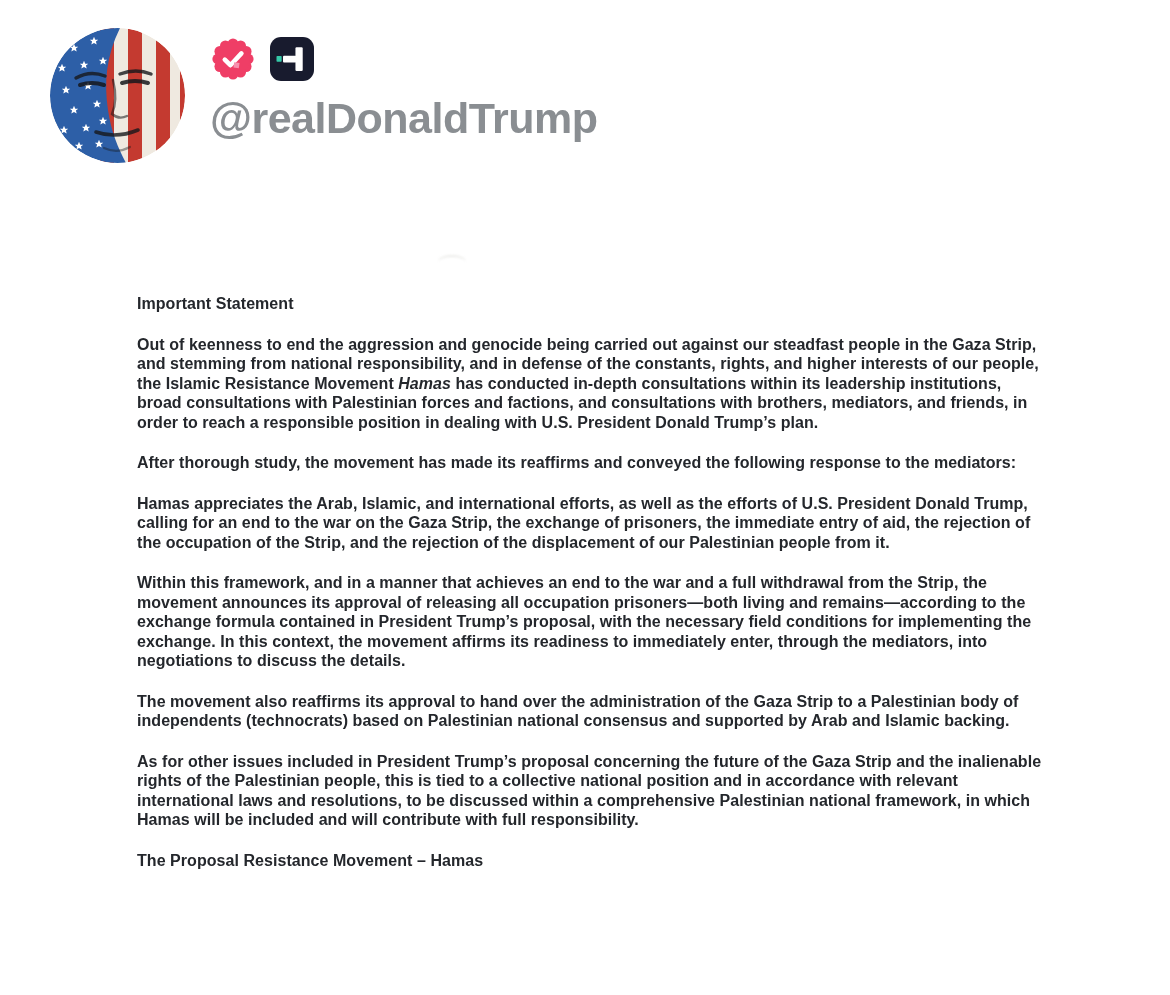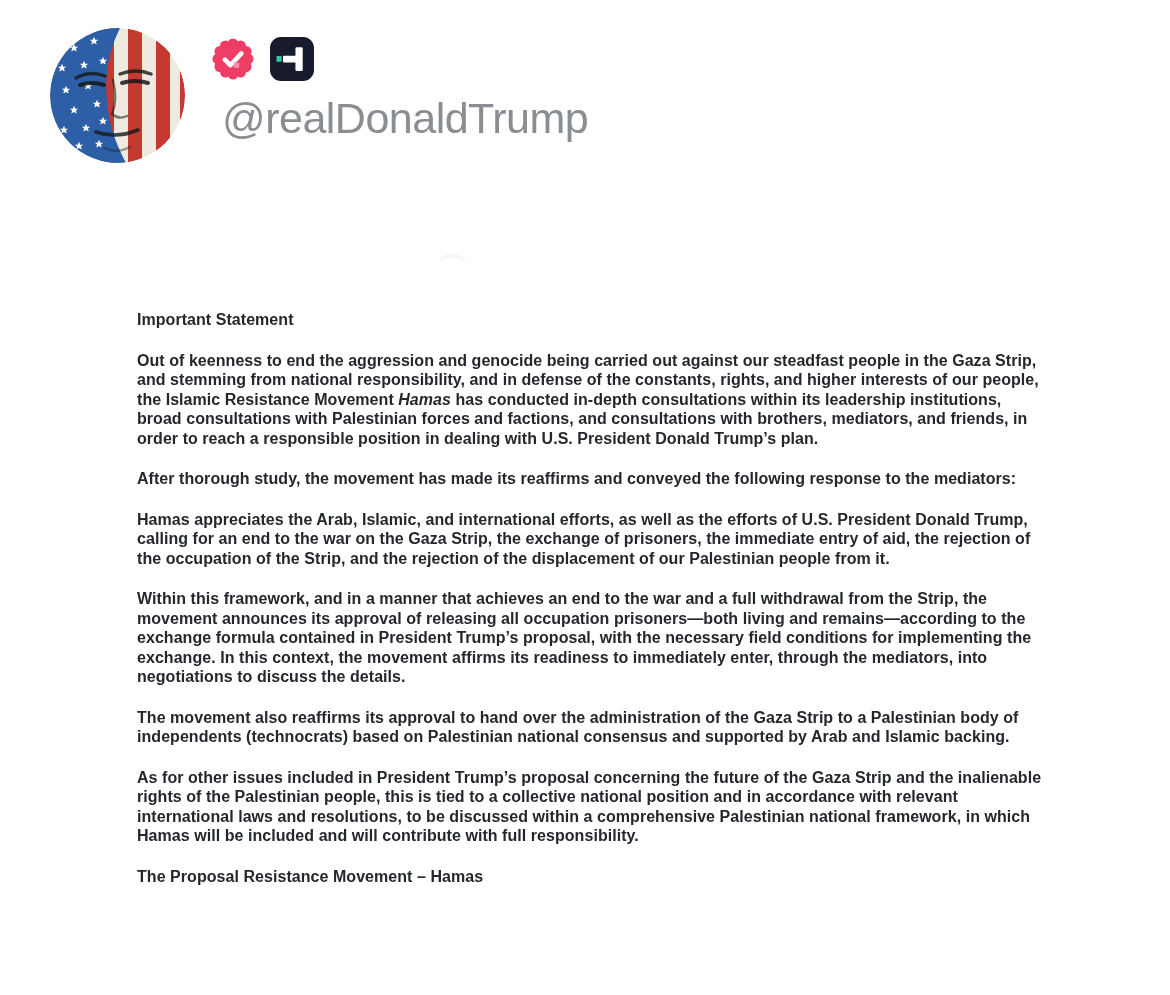--- a/index.html
+++ b/index.html
@@ -18,41 +18,41 @@
   .avatar svg { width:100%; height:100%; display:block; }
   .id-block { padding-top:8px; }
   .name-row { display:flex; align-items:center; gap:13px; }
   .display-name {
     font-size:44px; font-weight:800; letter-spacing:-0.8px;
     color:var(--name-text,#14161a); white-space:nowrap; cursor:pointer;
   }
   .badge-wrap svg { width:46px; height:46px; display:block; }
   .ts-logo-wrap svg { width:44px; height:44px; display:block; margin-left:1px; }
   .handle {
-    margin-top:12px; font-size:43px; font-weight:400; letter-spacing:-0.5px;
-    color:var(--handle-text,#8a8e92); cursor:pointer;margin-left:12px;
+    margin-top:12px; font-size:43px; font-weight:700; letter-spacing:-0.5px;
+    color:var(--handle-text,#8a8e92); cursor:pointer;
   }
 
   .badge-fill  { fill:var(--accent-pink,#ef3e66); }
   .badge-check { stroke:#ffffff; }
   .badge-sq    { fill:var(--badge-square-pink,#f791ae); }
   .logo-bg     { fill:var(--logo-navy,#181b2e); }
   .logo-white  { fill:#ffffff; }
   .logo-teal   { fill:var(--logo-teal,#35c9a8); }
 
   
   .statement {
     position:absolute; left:137px; top:294px; width:908px;
     color:var(--document-text,#24272c);
     font-weight:700; font-size:16px; line-height:19.5px;
     letter-spacing:0.05px;
     filter:blur(0.3px);
     cursor:pointer;
   }
-  .statement p { margin:16px 0 21px 0; }
+  .statement p { margin:0 0 21px 0; }
   .statement p:last-child { margin-bottom:0; }
   .statement em { font-style:italic; }
 
   .scan-artifact {
     position:absolute; left:438px; top:255px; width:28px; height:12px;
     border-top:2px solid #d9d9d4; border-radius:50%;
     opacity:0.5; filter:blur(1px);
   }
 </style>
 </head>

